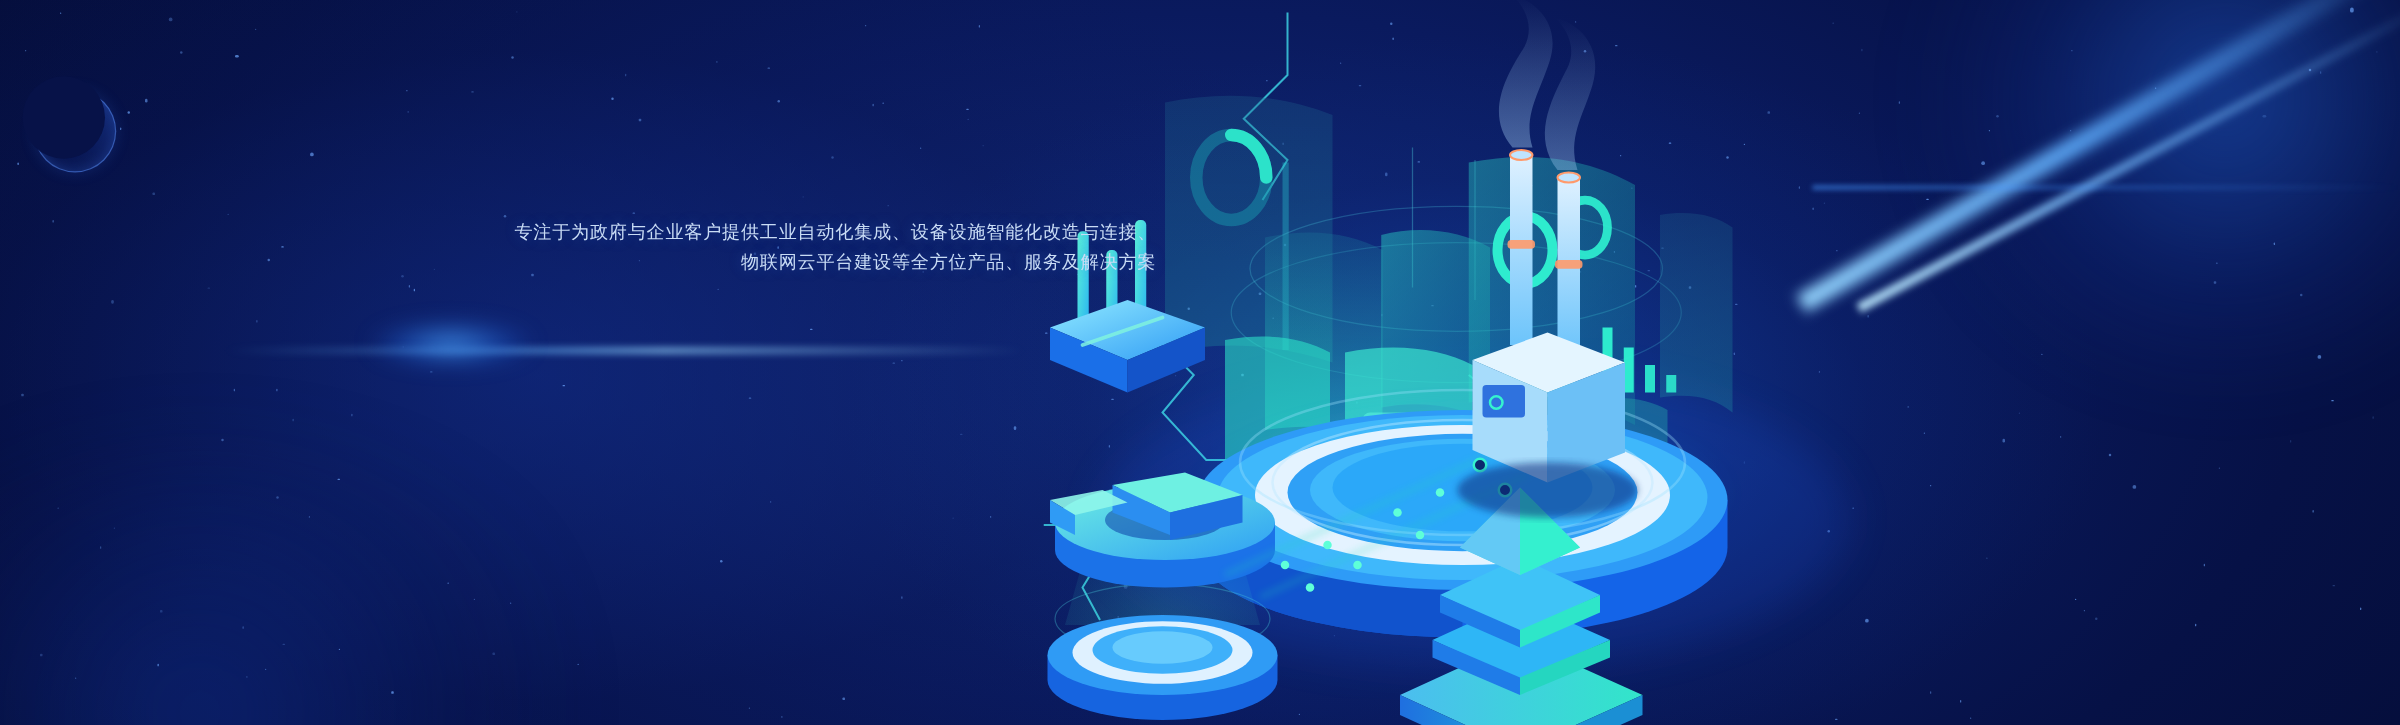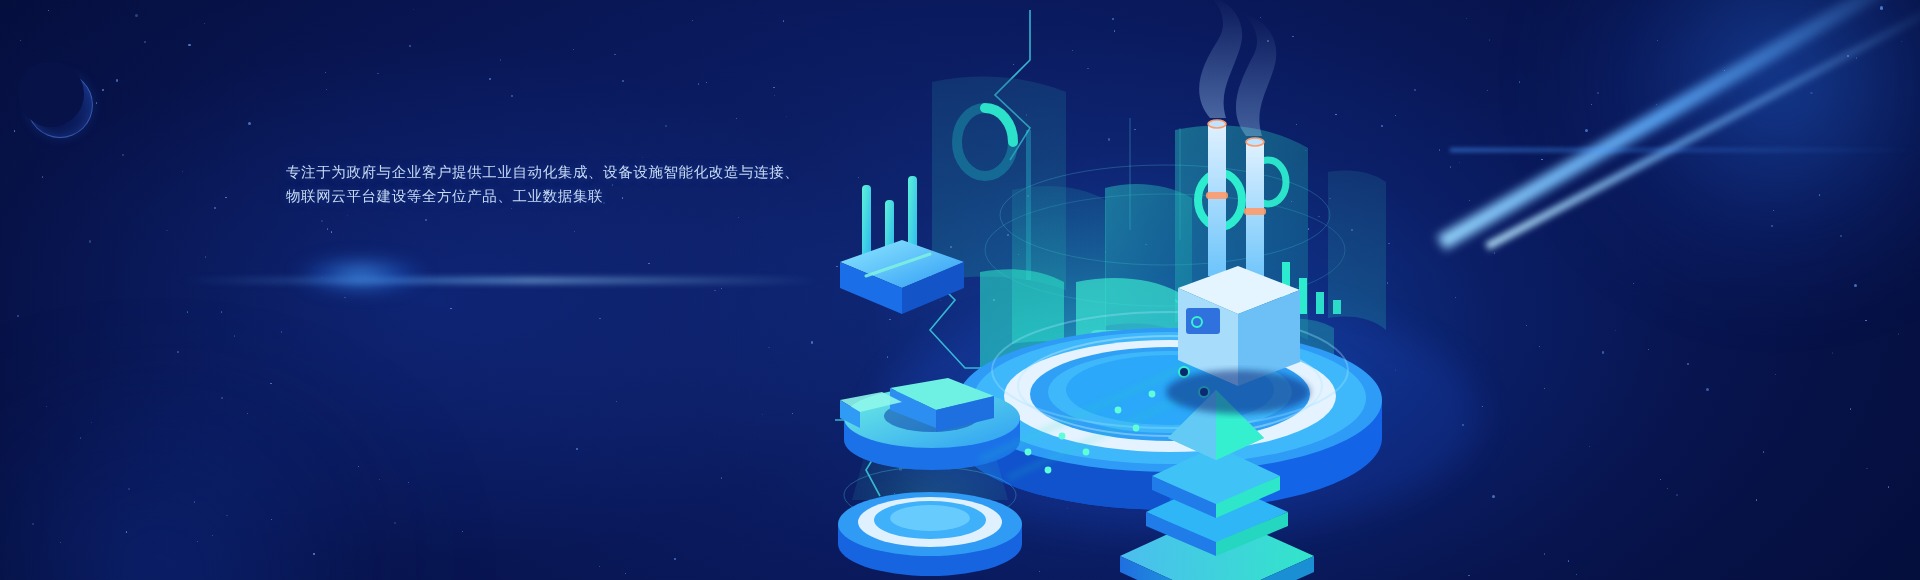--- a/index.html
+++ b/index.html
@@ -49,21 +49,21 @@
     background:radial-gradient(circle,rgba(20,60,175,0.35) 0%,rgba(8,25,95,0.12) 55%,rgba(4,10,50,0) 78%);
     filter:blur(32px);}
 
   
   .copy{position:absolute;left:285px;top:148px;width:640px;z-index:40;}
   .headline{
     color:#ffffff;font-size:45px;line-height:56px;font-weight:400;letter-spacing:2.5px;
     text-shadow:0 0 22px rgba(90,160,255,0.45),0 2px 10px rgba(0,0,0,0.35);
     white-space:nowrap;
   }
-  .sub{margin-top:12px;margin-left:1px;}
+  .sub{margin-top:26px;margin-left:1px;text-align:right;}
   .sub div{
     color:#c9dcf5;font-size:14.5px;line-height:24px;letter-spacing:0.6px;
     text-shadow:0 0 10px rgba(50,110,220,0.35);white-space:nowrap;
   }
   .text-flare{
     position:absolute;left:296px;top:258px;width:130px;height:34px;border-radius:50%;
     background:radial-gradient(ellipse,rgba(80,170,255,0.85) 0%,rgba(40,120,245,0.35) 45%,rgba(10,40,150,0) 75%);
     filter:blur(9px);z-index:35;
   }
   .text-flare2{
@@ -563,17 +563,17 @@
 
   </svg>
   </div>
 
   <div class="text-flare2"></div>
   <div class="text-flare"></div>
 
   <div class="copy">
     <div class="sub">
       <div>专注于为政府与企业客户提供工业自动化集成、设备设施智能化改造与连接、</div>
-      <div>物联网云平台建设等全方位产品、工业数据集联</div>
+      <div>物联网云平台建设等全方位产品、服务及解决方案</div>
     </div>
   </div>
 
 </div>
 
 </body></html>

